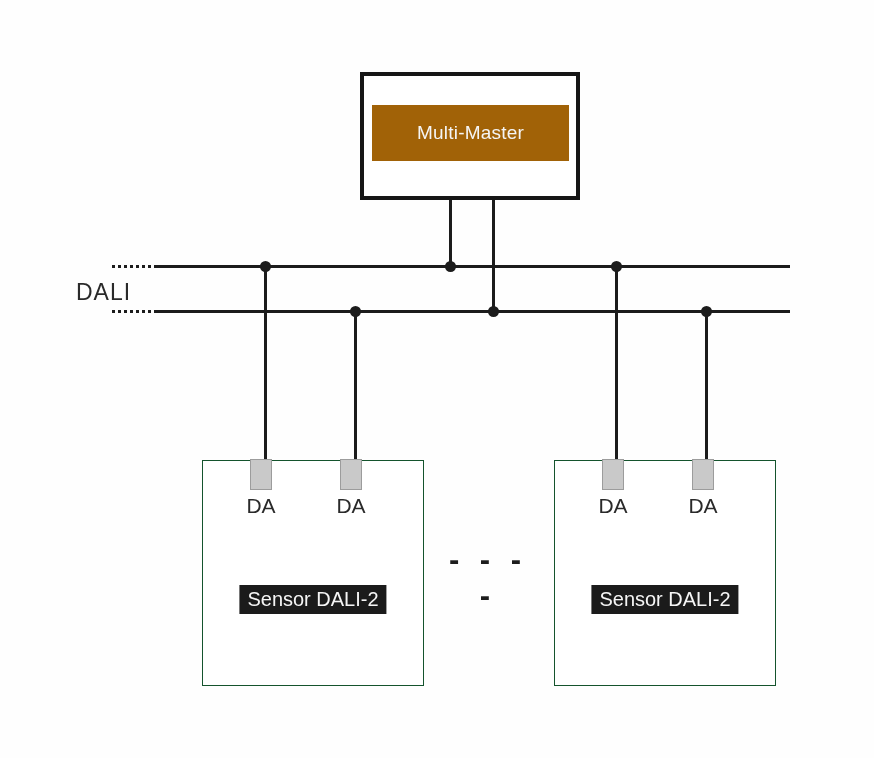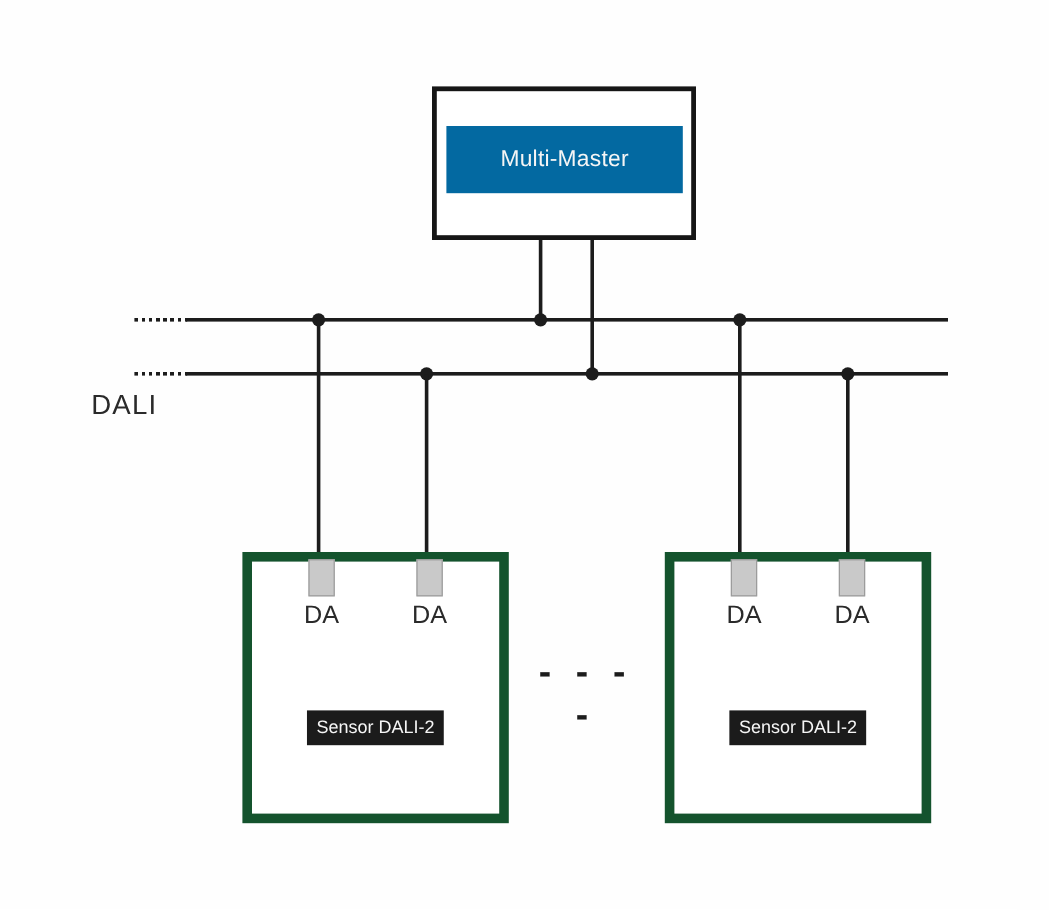--- a/index.html
+++ b/index.html
@@ -23,21 +23,21 @@
     left: 360px; top: 72px;
     width: 220px; height: 128px;
     border: 4px solid #161616;
     box-sizing: border-box;
     background: #ffffff;
   }
   .controller-label {
     position: absolute;
     left: 372px; top: 105px;
     width: 197px; height: 56px;
-    background: #0369a1;
+    background: #a16207;
     color: #f5f5f5;
     display: flex;
     flex-direction: column;
     justify-content: center;
     align-items: center;
     text-align: center;
     font-size: 19px;
     line-height: 26px;
     letter-spacing: 0.2px;
   }
@@ -64,29 +64,28 @@
     border-radius: 50%;
     background: #1c1c1c;
   }
 
   .bus-label {
     position: absolute;
     left: 76px; top: 279px;
     font-size: 23px;
     letter-spacing: 1px;
     color: #2a2a2a;
-    margin-top: 45px;
   }
 
   
   .sensor-box {
     position: absolute;
     top: 460px;
     width: 222px; height: 226px;
-    border: 8px solid #14532d;
+    border: 1px solid #14532d;
     box-sizing: border-box;
     background: #ffffff;
   }
   .sensor-box.first  { left: 202px; }
   .sensor-box.second { left: 554px; }
 
   .terminal {
     position: absolute;
     top: -2px;
     width: 22px; height: 31px;
@@ -108,21 +107,21 @@
   .terminal-label.t1 { left: 28px; }
   .terminal-label.t2 { left: 118px; }
 
   .sensor-label {
     position: absolute;
     top: 124px;
     left: 50%;
     transform: translateX(-50%);
     background: #1b1b1b;
     color: #f5f5f5;
-    font-size: 15px;
+    font-size: 20px;
     line-height: 29px;
     height: 29px;
     padding: 0 8px;
     white-space: nowrap;
   }
 
   
   .continuation {
     position: absolute;
     left: 436px; top: 542px;

